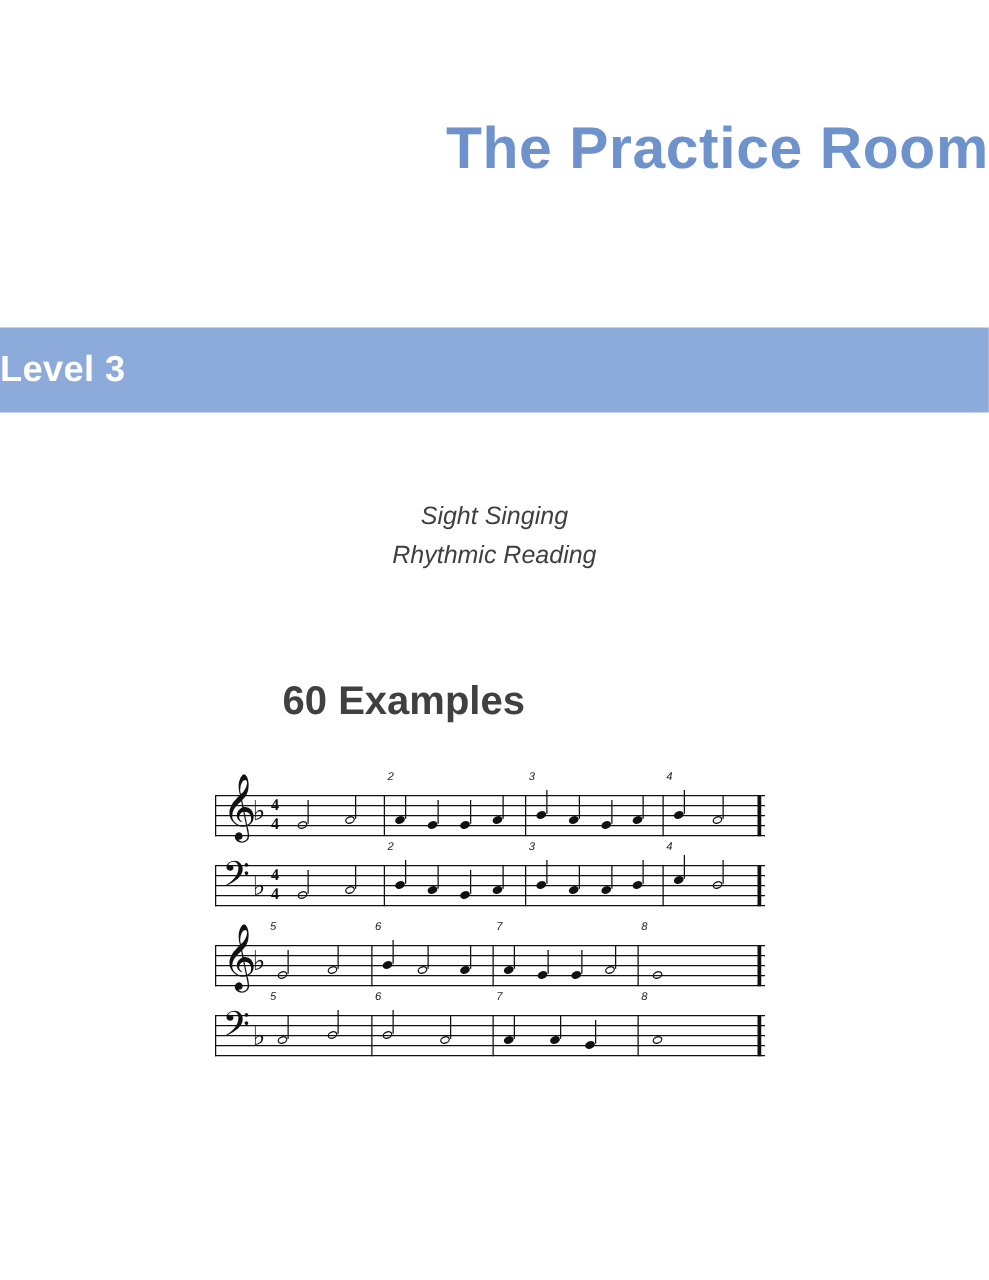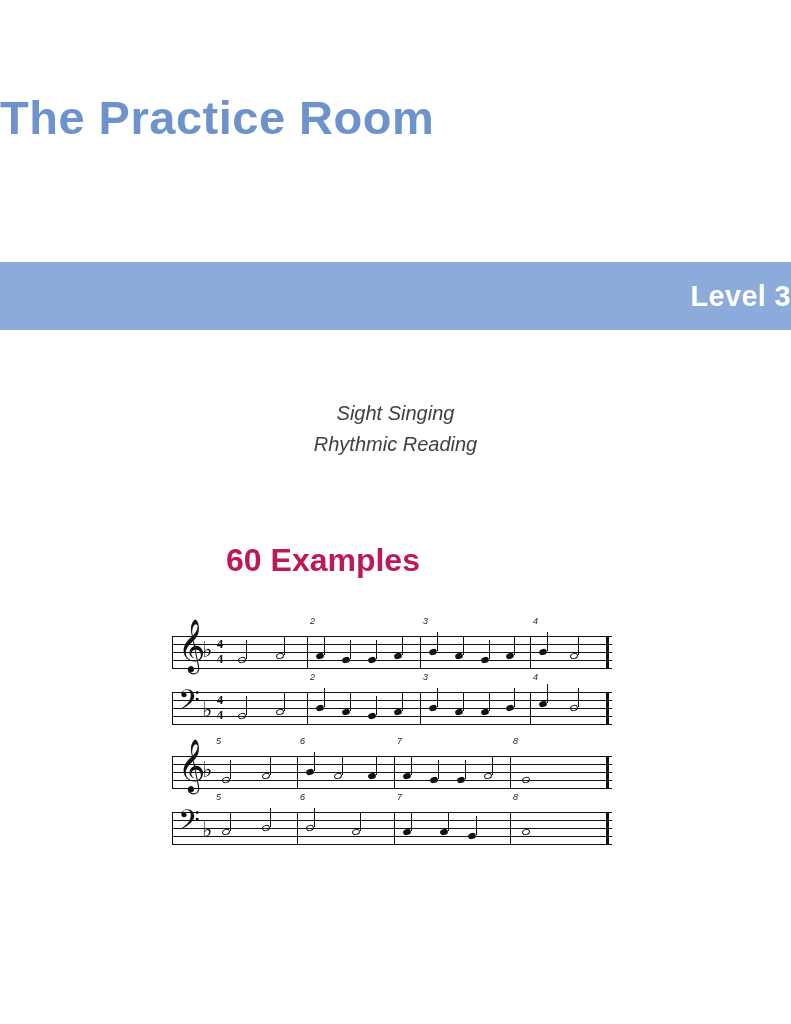--- a/index.html
+++ b/index.html
@@ -17,21 +17,21 @@
   .page {
     width: 791px;
     height: 1024px;
     position: relative;
     background: #ffffff;
   }
 
   
   .title-block {
     padding-top: 92px;
-    text-align: left;
+    text-align: right;
   }
   .main-title {
     font-size: 47px;
     font-weight: bold;
     color: #6d92cc;
     letter-spacing: 0.5px;
     line-height: 1.1;
     margin: 0;
   }
   .subtitle {
@@ -45,21 +45,21 @@
   
   .level-banner {
     position: absolute;
     left: 0;
     top: 262px;
     width: 791px;
     height: 68px;
     background: #8caada;
     display: flex;
     align-items: center;
-    justify-content: flex-end;
+    justify-content: flex-start;
   }
   .level-text {
     color: #ffffff;
     font-size: 29px;
     font-weight: bold;
     letter-spacing: 0.3px;
   }
 
   
   .contents {
@@ -78,21 +78,21 @@
 
   
   .examples-count {
     position: absolute;
     left: 0;
     top: 542px;
     width: 646px;
     text-align: center;
     font-size: 32px;
     font-weight: bold;
-    color: #be185d;
+    color: #404040;
   }
 
   
   .music {
     position: absolute;
     left: 172px;
     top: 628px;
     width: 448px;
   }
   .system {

